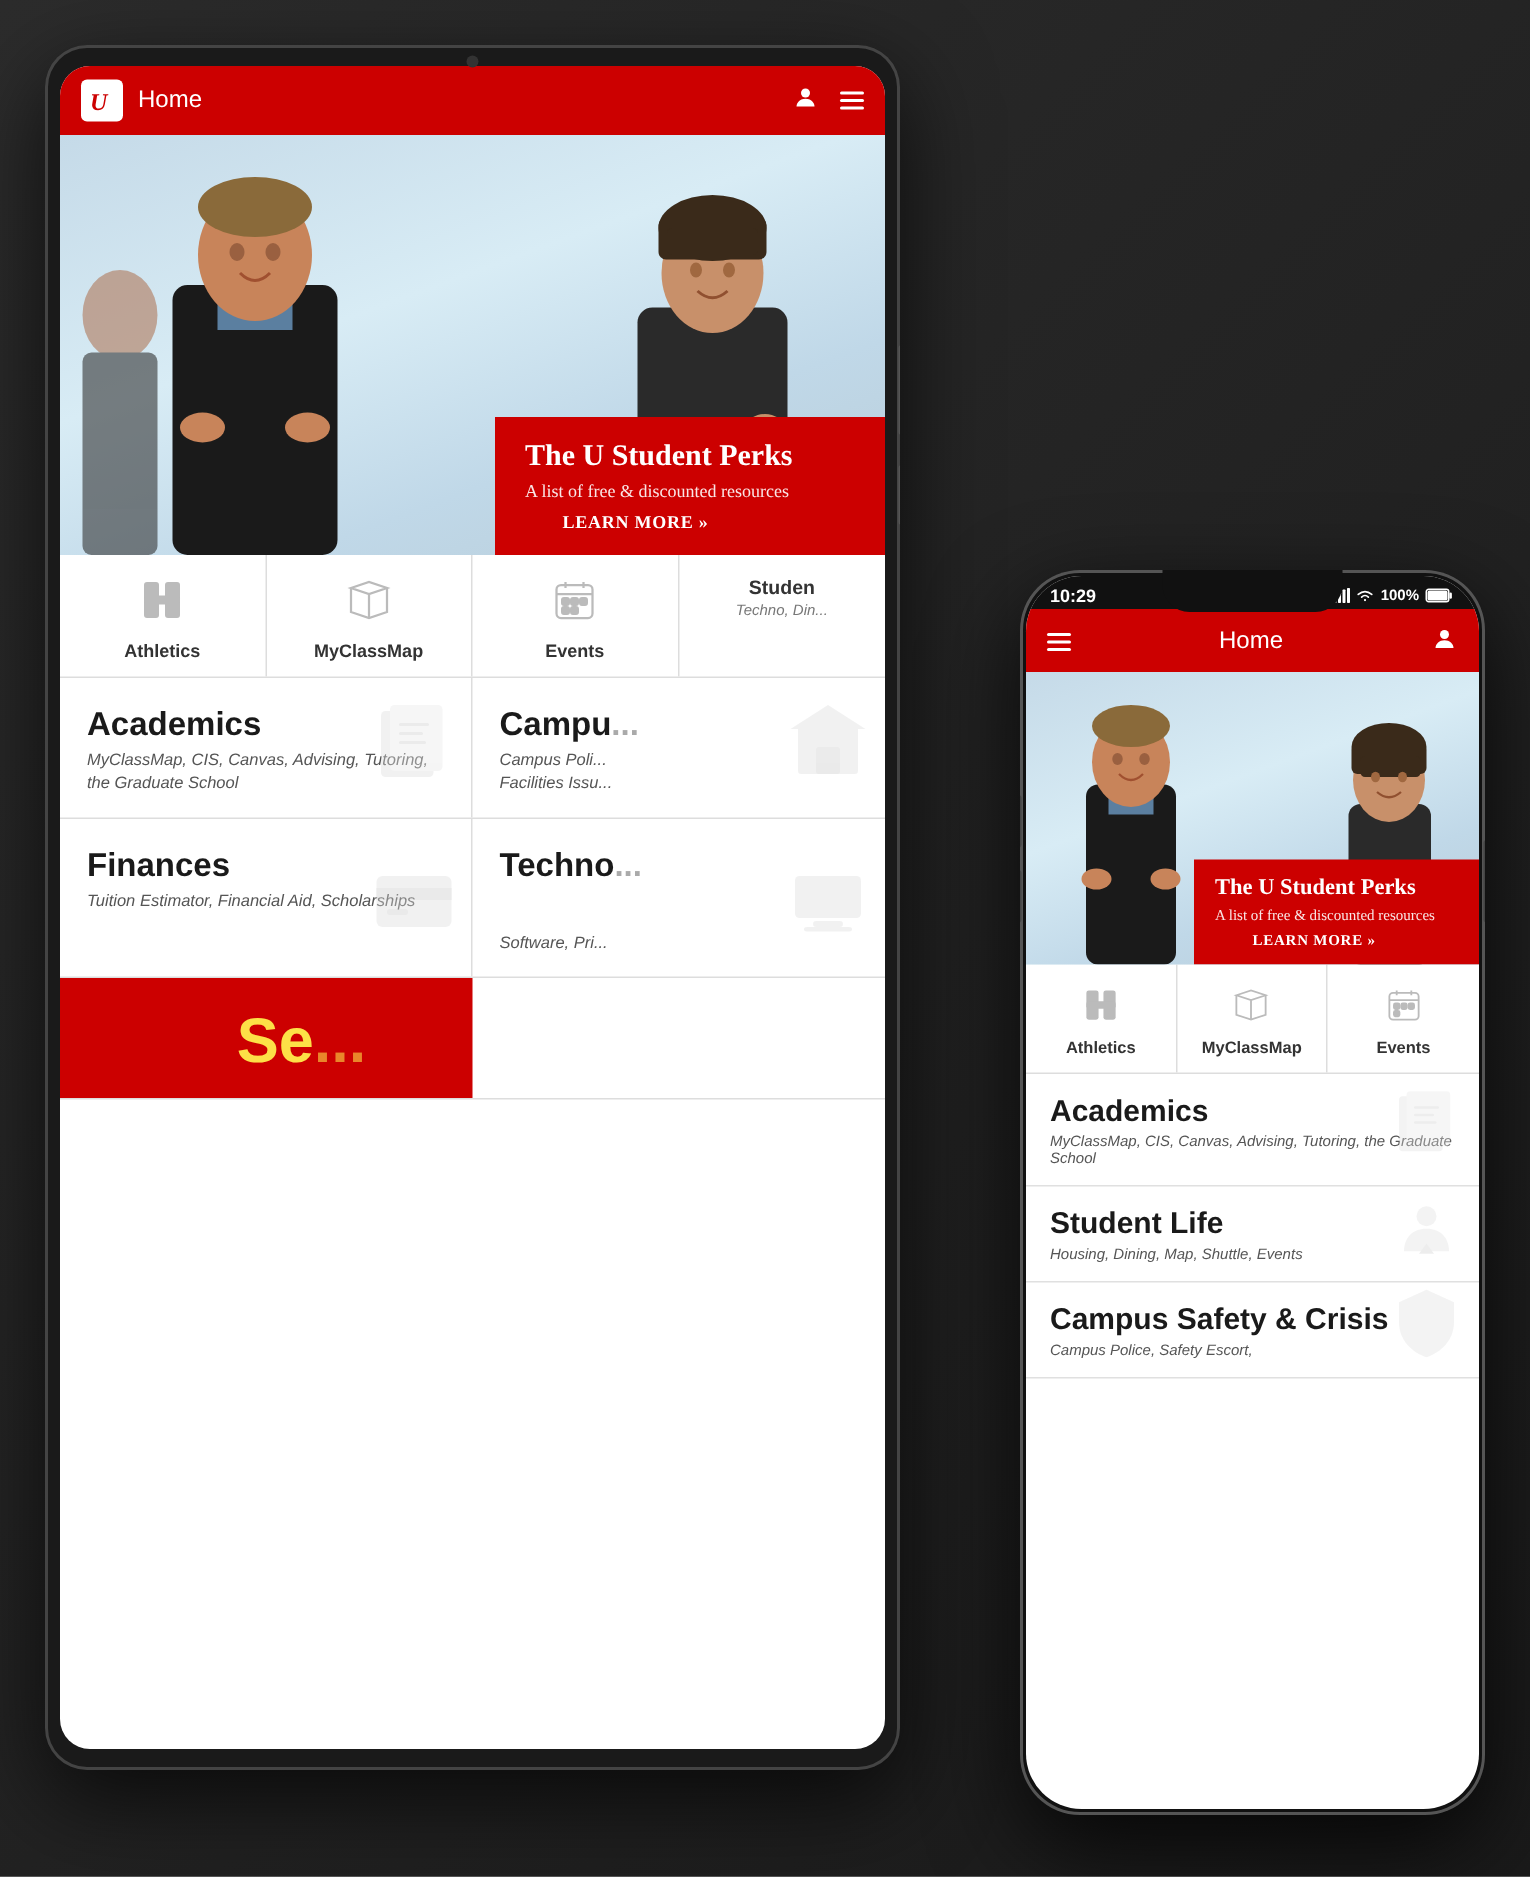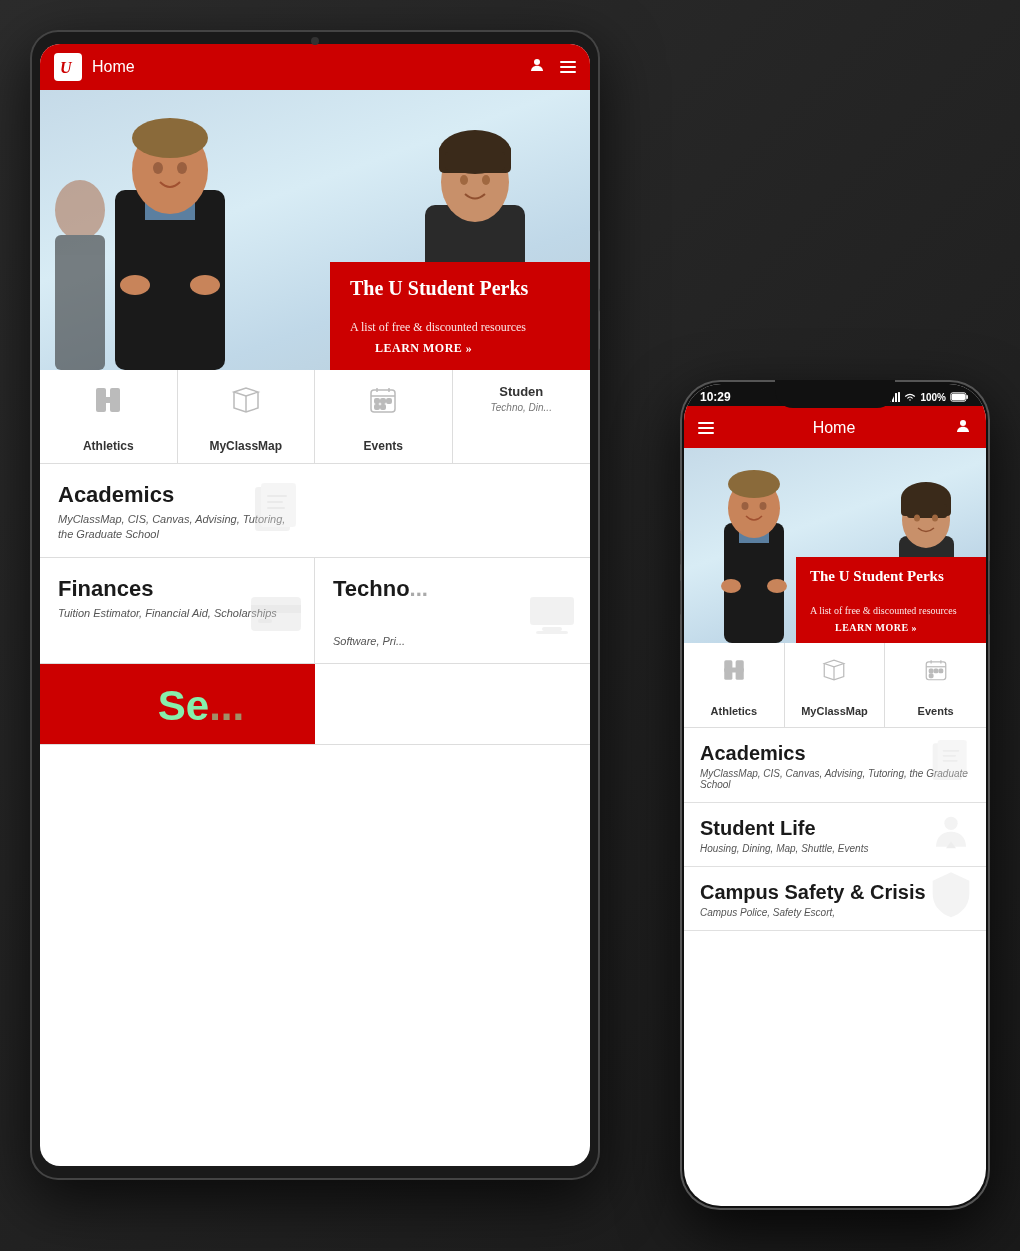--- a/index.html
+++ b/index.html
@@ -172,21 +172,21 @@
       right: 0;
     }
     .hero-title {
       font-size: 20px;
       font-weight: 700;
       line-height: 1.2;
     }
     .hero-title.phone-title { font-size: 15px; }
     .hero-subtitle {
       font-size: 12px;
-      margin-top: 20px;
+      margin-top: 4px;
       opacity: 0.9;
     }
     .hero-subtitle.phone-subtitle { font-size: 10px; }
     .hero-learn-more {
       font-size: 12px;
       font-weight: 700;
       margin-top: 6px;
       letter-spacing: 0.5px;
       text-transform: uppercase;
       padding-left: 25px;
@@ -208,21 +208,21 @@
       flex-direction: column;
       align-items: center;
       padding: 14px 8px 10px;
       border-right: 1px solid #ddd;
       cursor: pointer;
     }
     .nav-item:last-child { border-right: none; }
     .nav-icon {
       font-size: 28px;
       color: #bbb;
-      margin-bottom: 18px;
+      margin-bottom: 6px;
       line-height: 1;
     }
     .nav-icon.phone-icon { font-size: 22px; }
     .nav-label {
       font-size: 12px;
       font-weight: 700;
       color: #333;
       text-align: center;
     }
     .nav-label.phone-label { font-size: 11px; }
@@ -532,20 +532,31 @@
               <rect x="8" y="10" width="35" height="44" rx="3"></rect>
               <rect x="14" y="6" width="35" height="44" rx="3" fill="#e8e8e8"></rect>
               <rect x="20" y="18" width="20" height="2" rx="1" fill="#ccc"></rect>
               <rect x="20" y="24" width="16" height="2" rx="1" fill="#ccc"></rect>
               <rect x="20" y="30" width="18" height="2" rx="1" fill="#ccc"></rect>
             </svg>
           </div>
           <div class="menu-cell-title">Academics</div>
           <div class="menu-cell-subtitle">MyClassMap, CIS, Canvas, Advising, Tutoring, the Graduate School</div>
         </div>
+        <div class="menu-cell">
+          <div class="bg-icon">
+            <svg width="60" height="60" viewBox="0 0 60 60" fill="#ddd">
+              <rect x="10" y="20" width="40" height="32" rx="2"></rect>
+              <polygon points="30,6 5,22 55,22" fill="#ddd"></polygon>
+              <rect x="22" y="34" width="16" height="18" rx="2" fill="#ccc"></rect>
+            </svg>
+          </div>
+          <div class="menu-cell-title" style="font-size:22px;font-weight:700;color:#1a1a1a;margin-bottom:4px;">Campu<span style="color:#aaa">...</span></div>
+          <div class="menu-cell-subtitle" style="font-size:11px;color:#555;font-style:italic;line-height:1.4;">Campus Poli...<br>Facilities Issu...</div>
+        </div>
       </div>
 
       <div class="menu-row">
         <div class="menu-cell">
           <div class="bg-icon">
             <svg width="60" height="60" viewBox="0 0 60 60" fill="#ddd">
               <rect x="5" y="14" width="50" height="34" rx="4"></rect>
               <rect x="5" y="22" width="50" height="8" fill="#ccc"></rect>
               <rect x="12" y="36" width="14" height="4" rx="2" fill="#ccc"></rect>
             </svg>
@@ -561,21 +572,21 @@
               <rect x="14" y="48" width="32" height="3" rx="2"></rect>
             </svg>
           </div>
           <div class="menu-cell-title" style="font-size:22px;font-weight:700;color:#1a1a1a;margin-bottom:4px;">Techno<span style="color:#aaa">...</span></div>
           <div class="menu-cell-subtitle" style="font-size:11px;color:#555;font-style:italic;line-height:1.4;margin-top:32px;">Software, Pri...</div>
         </div>
       </div>
 
       <div class="menu-row">
         <div class="menu-cell menu-cell-red">
-          <div style="color:#86efac;font-size:42px;font-weight:800;margin-left:47px;">Se<span style="opacity:0.6">...</span></div>
+          <div style="color:#fde047;font-size:42px;font-weight:800;margin-left:47px;">Se<span style="opacity:0.6">...</span></div>
         </div>
       </div>
     </div>
 
   </div>
 </div>
 
 <div class="phone">
   <div class="phone-notch"></div>
   <div class="phone-vol-up"></div>

